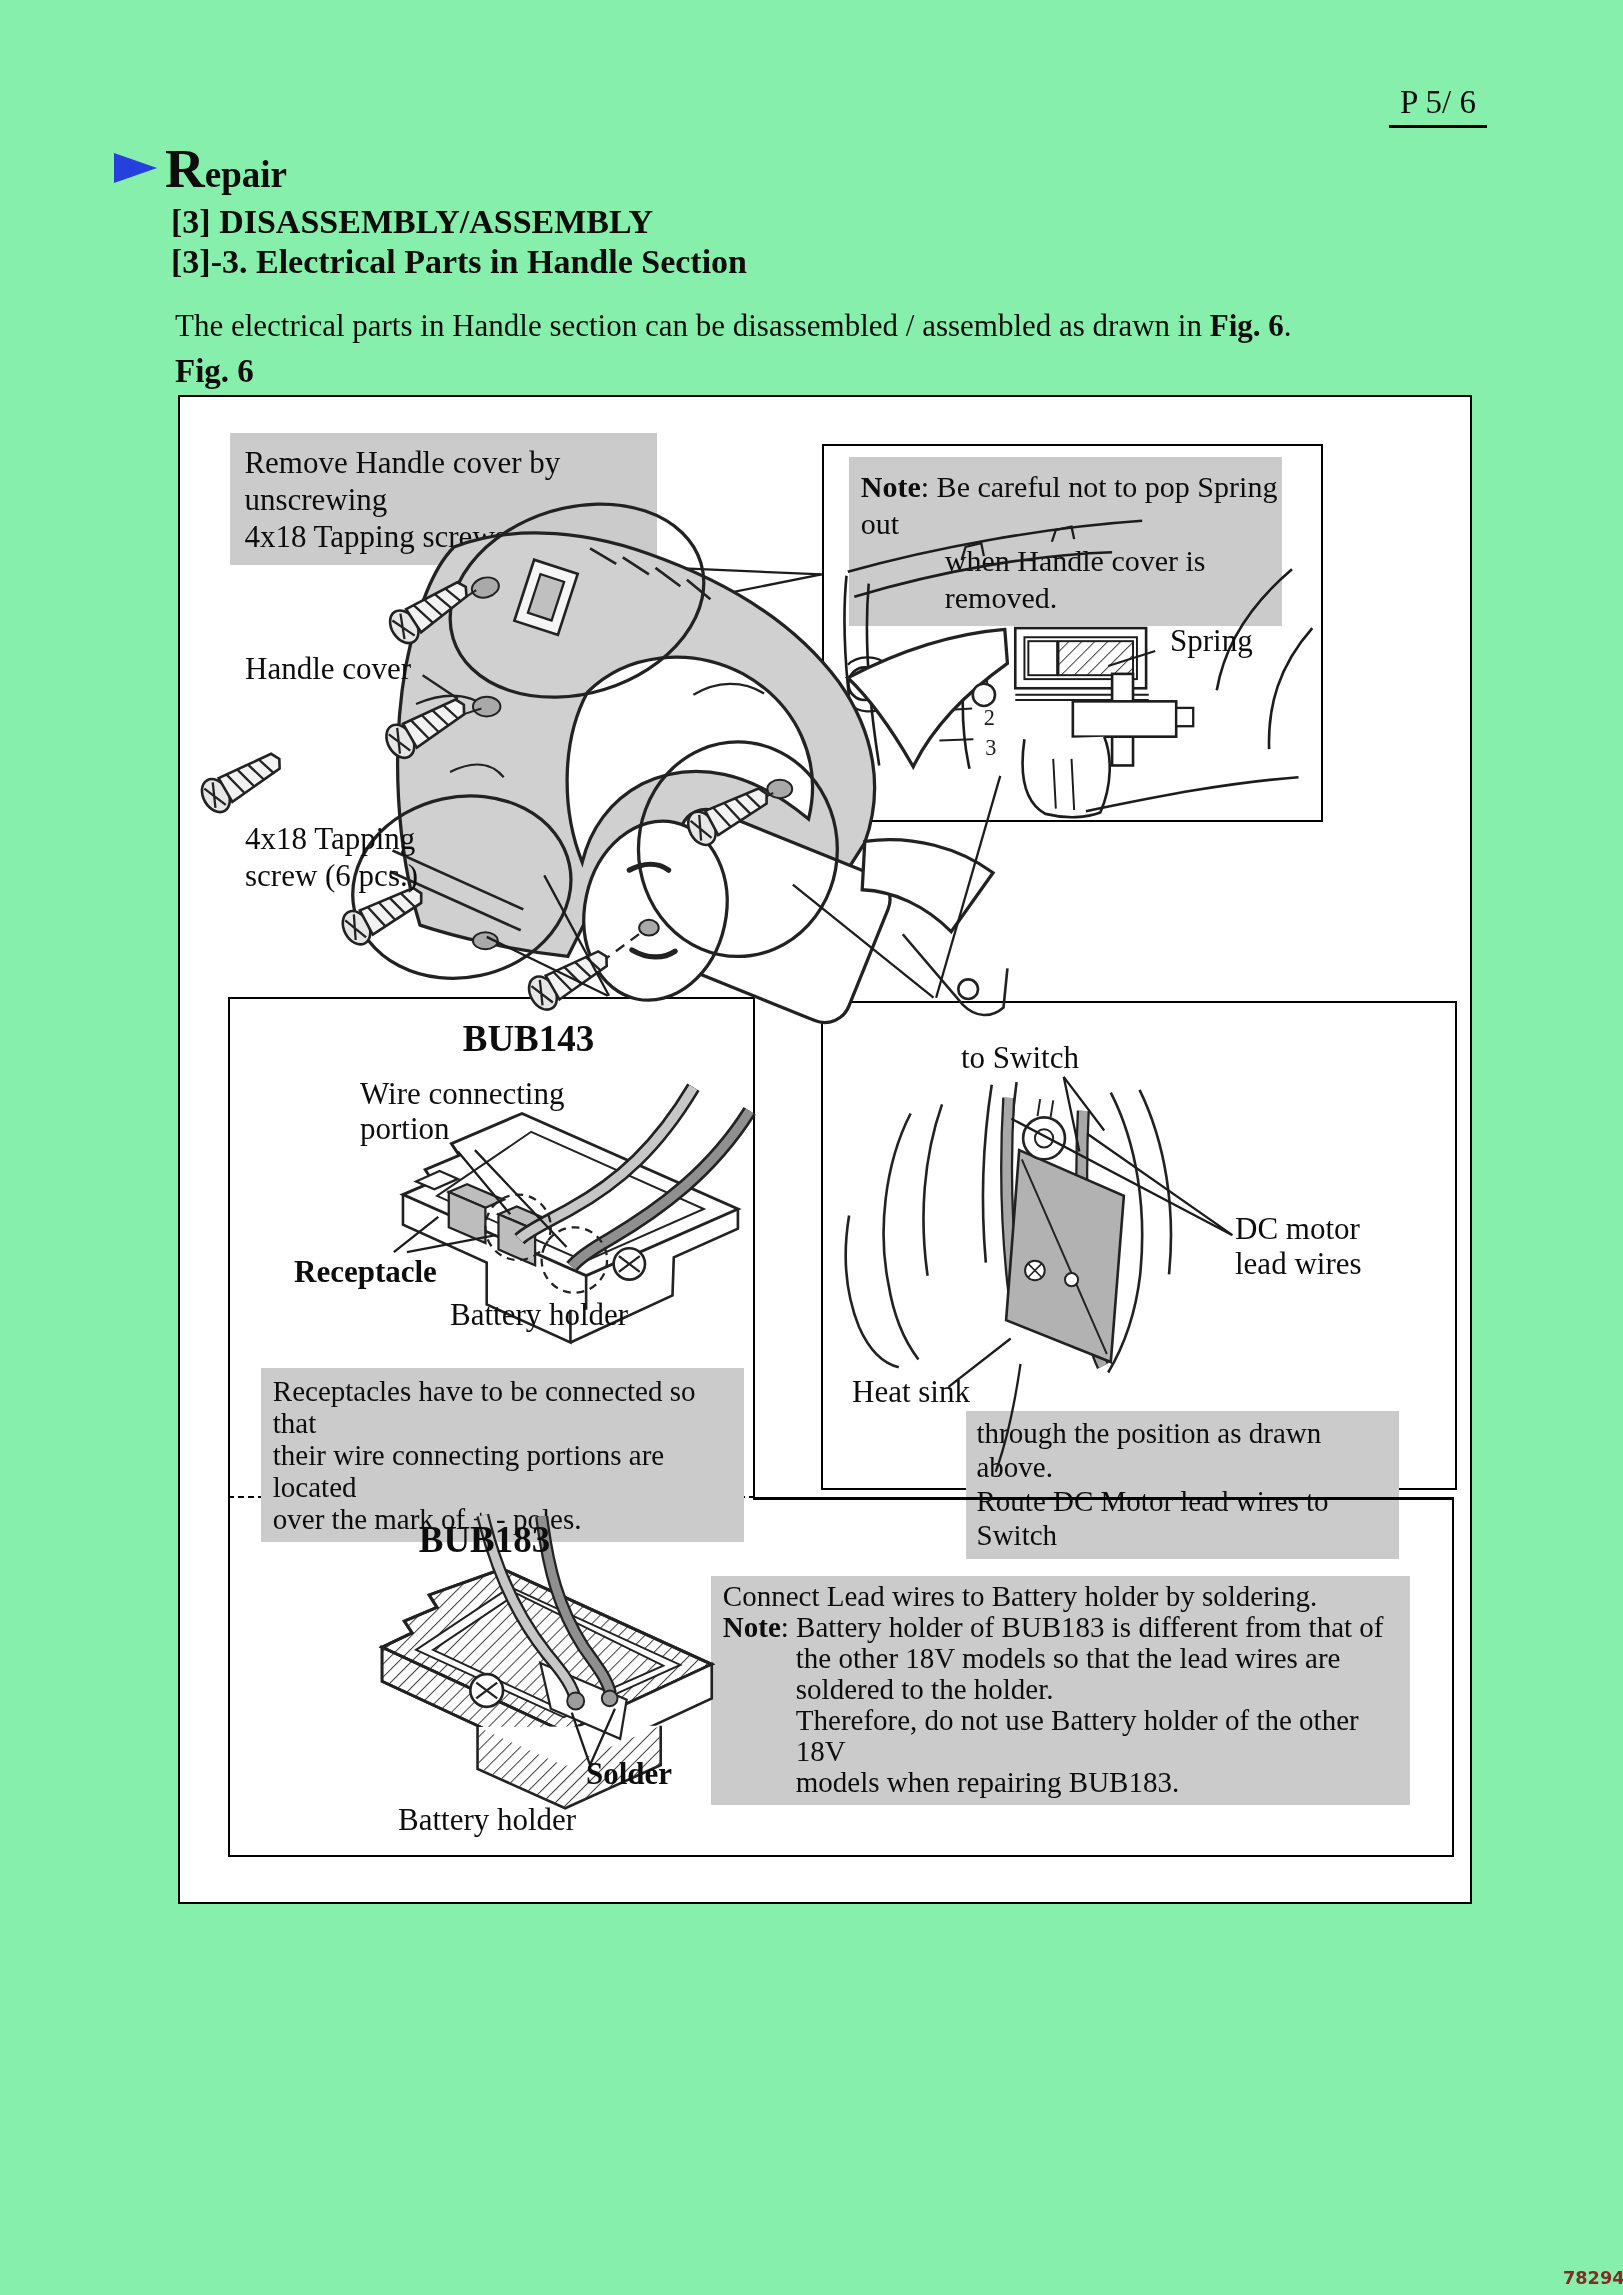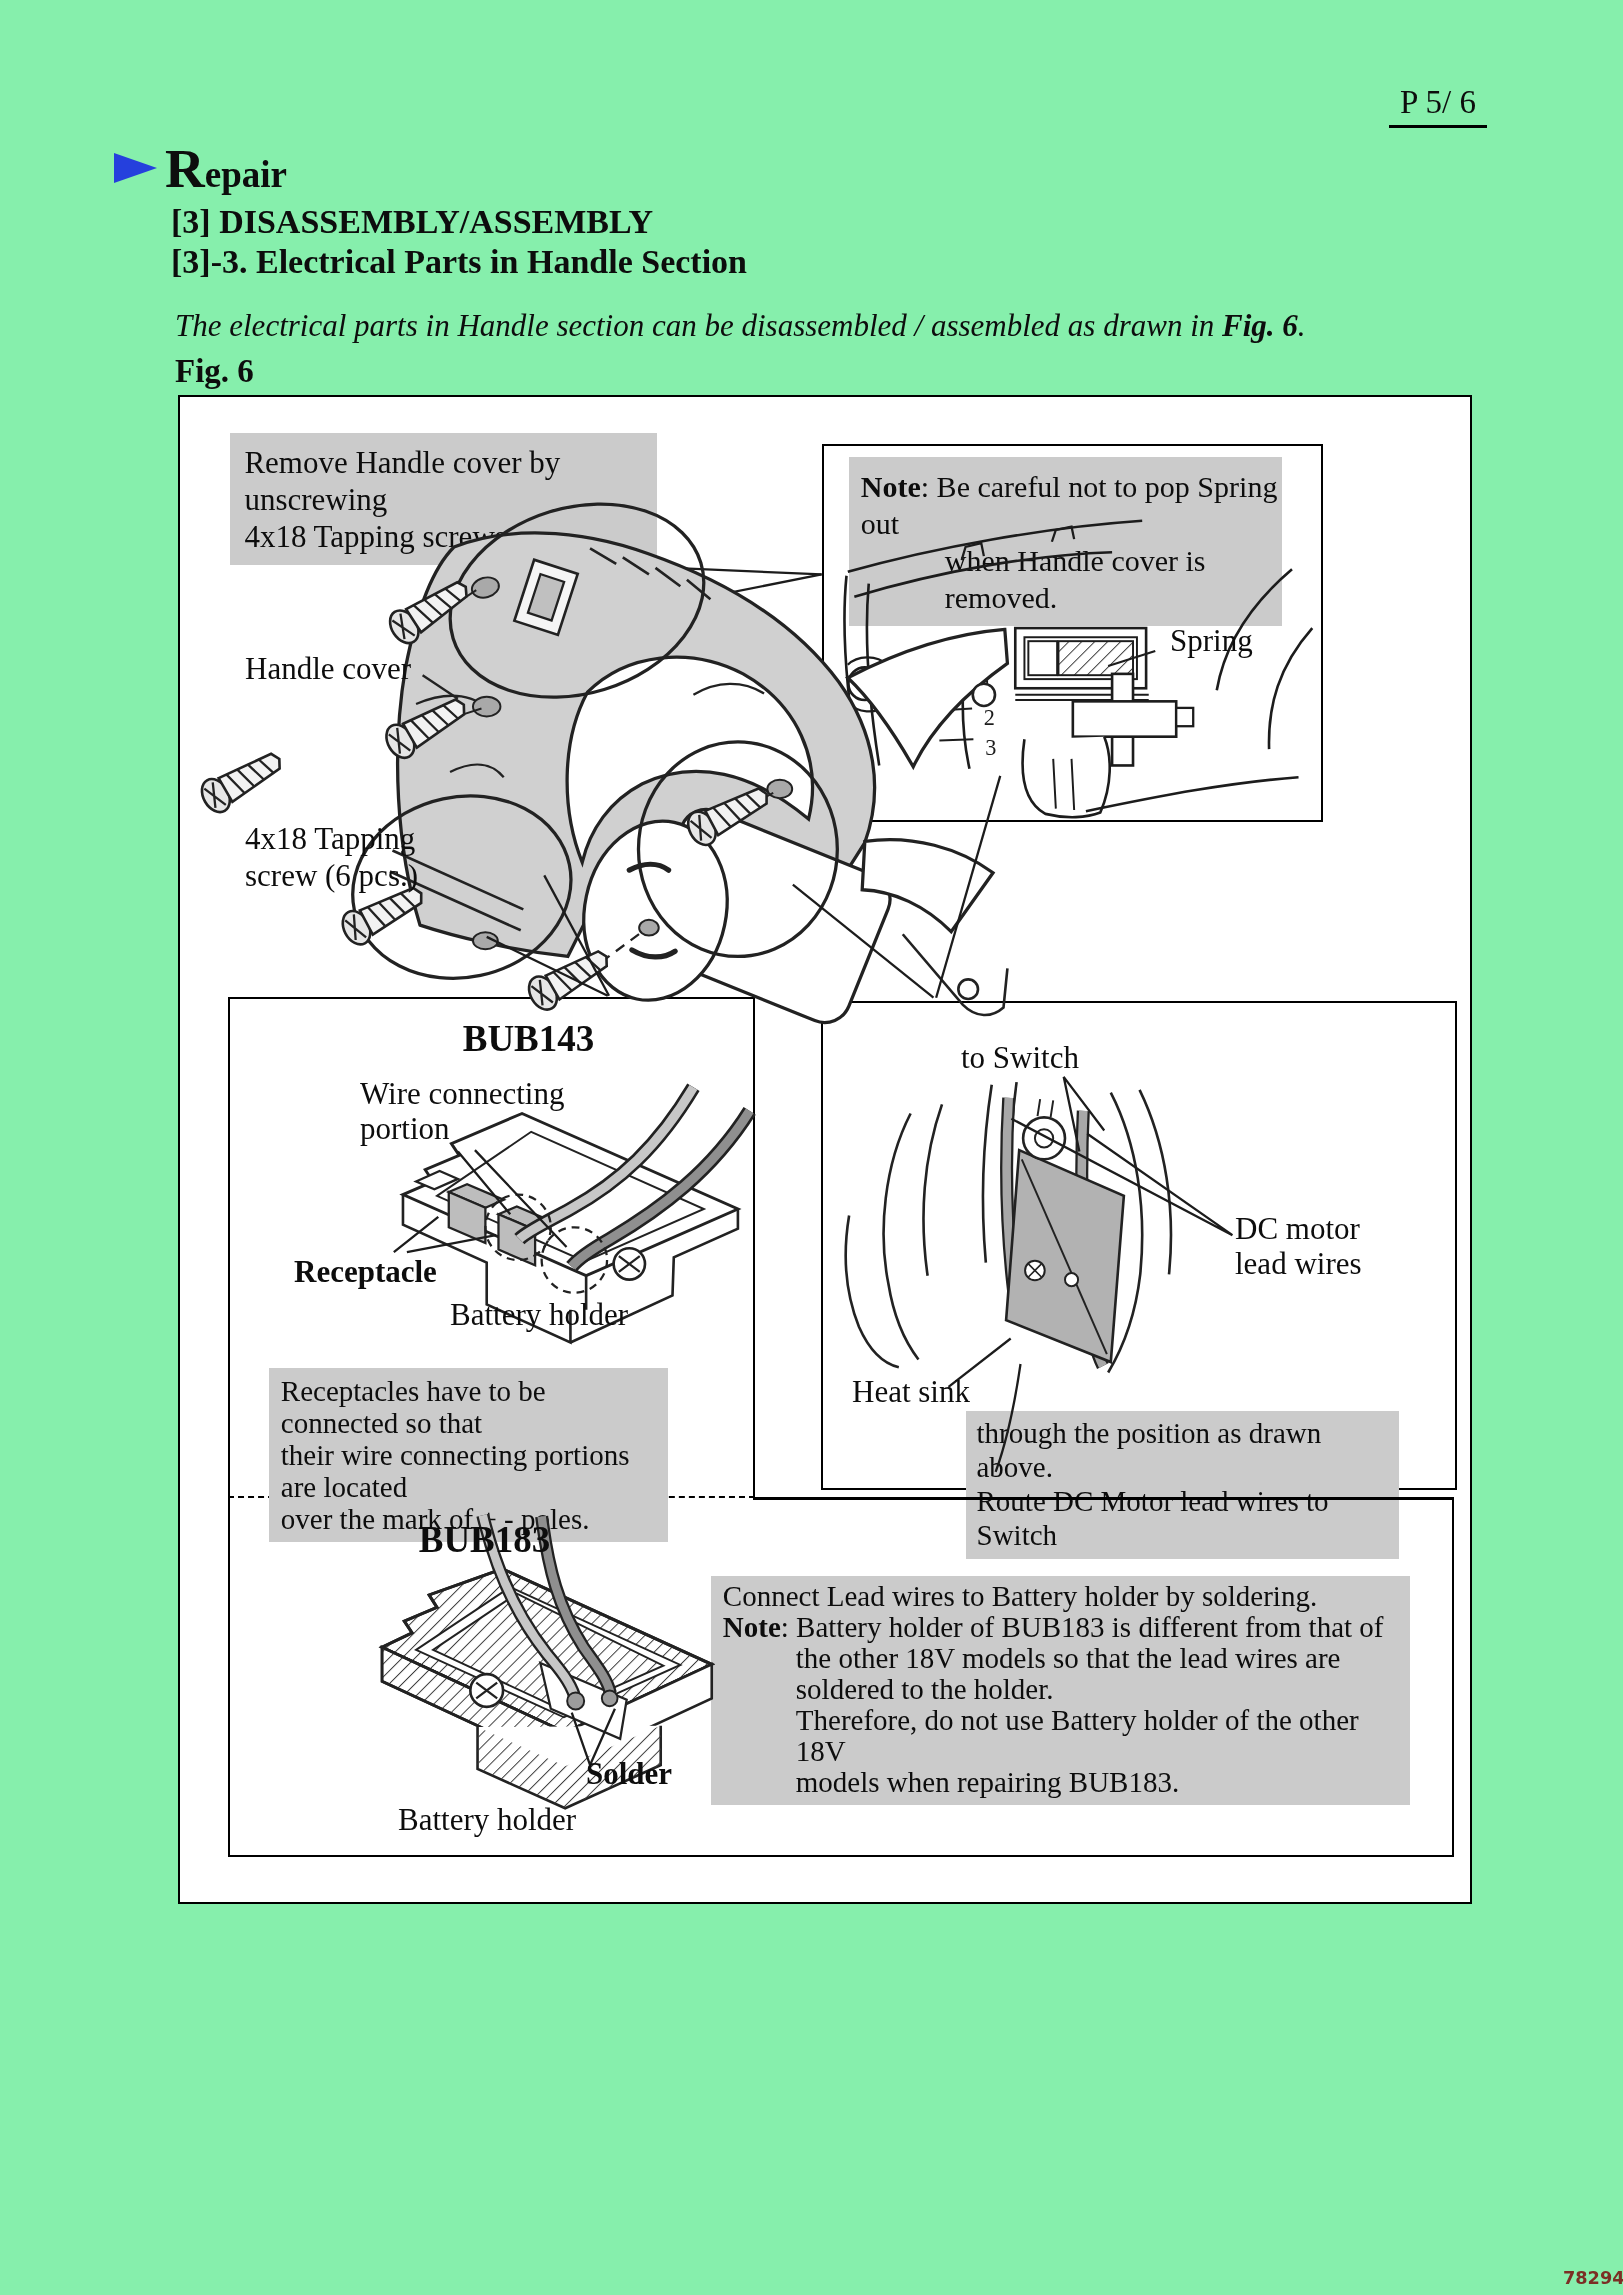--- a/index.html
+++ b/index.html
@@ -23,21 +23,21 @@
 
   <div class="abs" style="left:114px;top:153px;width:0;height:0;border-top:15px solid transparent;border-bottom:15px solid transparent;border-left:43px solid #2540dd;z-index:10;"></div>
 
   <div class="t" style="left:165px;top:137px;">
     <span class="b" style="font-size:55px;">R</span><span class="b" style="font-size:37px;">epair</span>
   </div>
 
   <div class="t b" style="left:171px;top:203px;font-size:34px;">[3] DISASSEMBLY/ASSEMBLY</div>
   <div class="t b" style="left:171px;top:243px;font-size:34px;">[3]-3. Electrical Parts in Handle Section</div>
 
-  <div class="t" style="left:175px;top:308px;font-size:31px;font-style:italic;">
+  <div class="t" style="left:175px;top:308px;font-size:31px;">
     <span>The electrical parts in Handle section can be disassembled / assembled as drawn in </span><span class="b">Fig. 6</span><span>.</span>
   </div>
 
   <div class="t b" style="left:175px;top:353px;font-size:33px;">Fig. 6</div>
 
   <div class="box" style="left:178px;top:395px;width:1294px;height:1509px;"></div>
 
   <div class="grayblock gray" style="left:230px;top:433px;width:427px;padding:10.5px 0 10.5px 14.4px;font-size:31px;line-height:37px;z-index:2;">
     <div>Remove Handle cover by unscrewing</div>
     <div>4x18 Tapping screws.</div>
@@ -60,21 +60,21 @@
   </div>
 
   <div class="box" style="left:228px;top:997px;width:527px;height:501px;border-bottom:2.6px dashed #000;"></div>
   <div class="t b" style="left:228px;top:1017px;width:601px;text-align:center;font-size:37px;">BUB143</div>
   <div class="t" style="left:360px;top:1076px;font-size:31px;line-height:35px;">
     <div>Wire connecting</div>
     <div>portion</div>
   </div>
   <div class="t b" style="left:294px;top:1254px;font-size:31px;">Receptacle</div>
   <div class="t" style="left:450px;top:1297px;font-size:31px;">Battery holder</div>
-  <div class="grayblock gray" style="left:269px;top:1368px;width:399px;padding:6.5px 0 7.9px 11.8px;font-size:29px;line-height:32px;z-index:2;">
+  <div class="grayblock gray" style="left:261px;top:1368px;width:483px;padding:6.5px 0 7.9px 11.8px;font-size:29px;line-height:32px;z-index:2;">
     <div>Receptacles have to be connected so that</div>
     <div>their wire connecting portions are located</div>
     <div>over the mark of + - poles.</div>
   </div>
 
   <div class="box" style="left:821px;top:1001px;width:636px;height:489px;"></div>
   <div class="t" style="left:961px;top:1040px;font-size:31px;">to Switch</div>
   <div class="t" style="left:1235px;top:1211px;font-size:31px;line-height:35px;">
     <div>DC motor</div>
     <div>lead wires</div>

